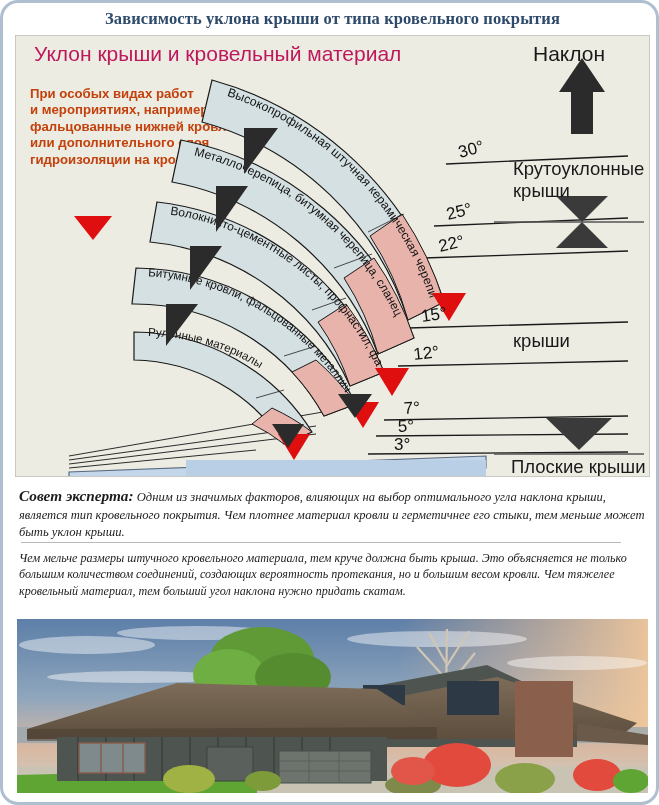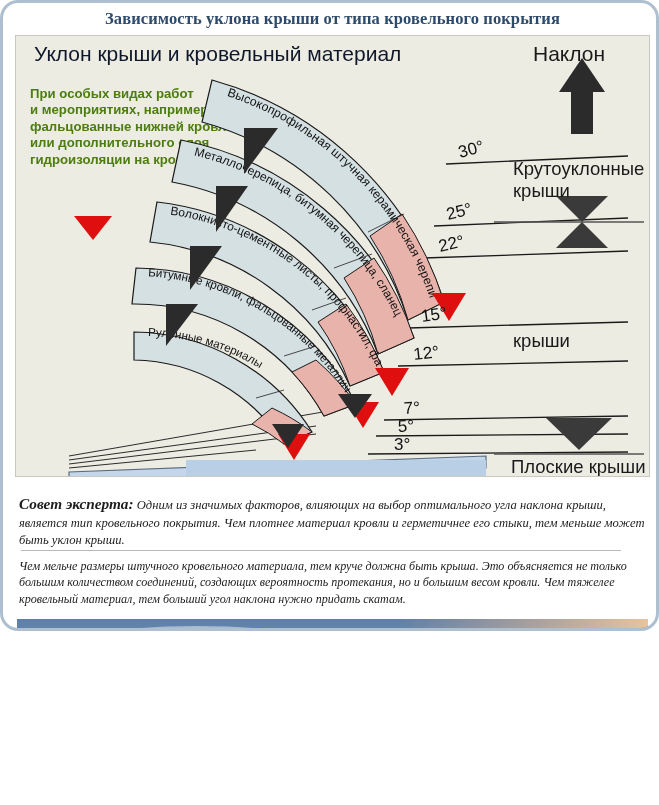--- a/index.html
+++ b/index.html
@@ -1,51 +1,51 @@
 <!DOCTYPE html>
 <html><head>
 <meta charset="utf-8">
 <style>
   html,body{margin:0;padding:0;background:#ffffff;}
   body{width:659px;height:805px;font-family:"Liberation Sans",sans-serif;}
 
   .page{
-    position:relative;width:659px;height:631px;box-sizing:border-box;
+    position:relative;width:659px;height:805px;box-sizing:border-box;
     border:3px solid #aebfd0;border-radius:18px;background:#ffffff;
     overflow:hidden;
   }
 
   
   .title-bar{
     position:absolute;left:0;top:6px;width:659px;text-align:center;
   }
   .title-bar .title{
     display:inline-block;font-family:"Liberation Serif",serif;
     font-weight:bold;font-size:16.5px;color:#2e4a6b;letter-spacing:.1px;
   }
 
   
   .diagram{
     position:absolute;left:12px;top:32px;width:635px;height:442px;
     background:#edece3;border:1px solid #c9c9c2;box-sizing:border-box;
     overflow:hidden;
   }
   .diag-head{
-    position:absolute;left:18px;top:6px;font-size:21px;color:#0f172a;
+    position:absolute;left:18px;top:6px;font-size:21px;color:#be185d;
     white-space:nowrap;
   }
   .diag-head-right{
     position:absolute;left:505px;top:6px;font-size:21px;color:#1a1a1a;
     white-space:nowrap;
     margin-left:12px;
   }
 
   .note{
     position:absolute;left:14px;top:50px;width:215px;
-    font-size:13.2px;line-height:16.4px;color:#4d7c0f;font-weight:600;
+    font-size:13.2px;line-height:16.4px;color:#c2410c;font-weight:600;
   }
   .note div{white-space:nowrap;}
 
   .note-tri{
     position:absolute;left:58px;top:180px;width:0;height:0;
     border-left:19px solid transparent;border-right:19px solid transparent;
     border-top:24px solid #e00f0f;
   }
 
   
@@ -56,21 +56,21 @@
     position:absolute;text-align:left;font-size:18.5px;color:#1a1a1a;
     line-height:22px;white-space:nowrap;
   }
   .rl-steep{left:497px;top:122px;width:140px;}
   .rl-low{left:497px;top:272px;width:140px;}
   .rl-flat{left:495px;top:420px;width:160px;text-align:left;}
 
   
   .advice{
     position:absolute;left:12px;top:482px;width:635px;height:125px;
-    box-sizing:border-box;background:#ffffff;margin-top:8px;
+    box-sizing:border-box;background:#ffffff;
   }
   .advice p{
     margin:0;font-family:"Liberation Serif",serif;font-style:italic;
     color:#1d1d1d;
   }
   .adv-top{font-size:12.6px;line-height:17.6px;padding:2px 4px 0 4px;}
   .adv-top b{font-size:15.3px;font-weight:bold;font-style:italic;}
   .adv-rule{
     position:absolute;left:6px;top:57px;width:600px;height:1px;
     background:#b9b9b9;

